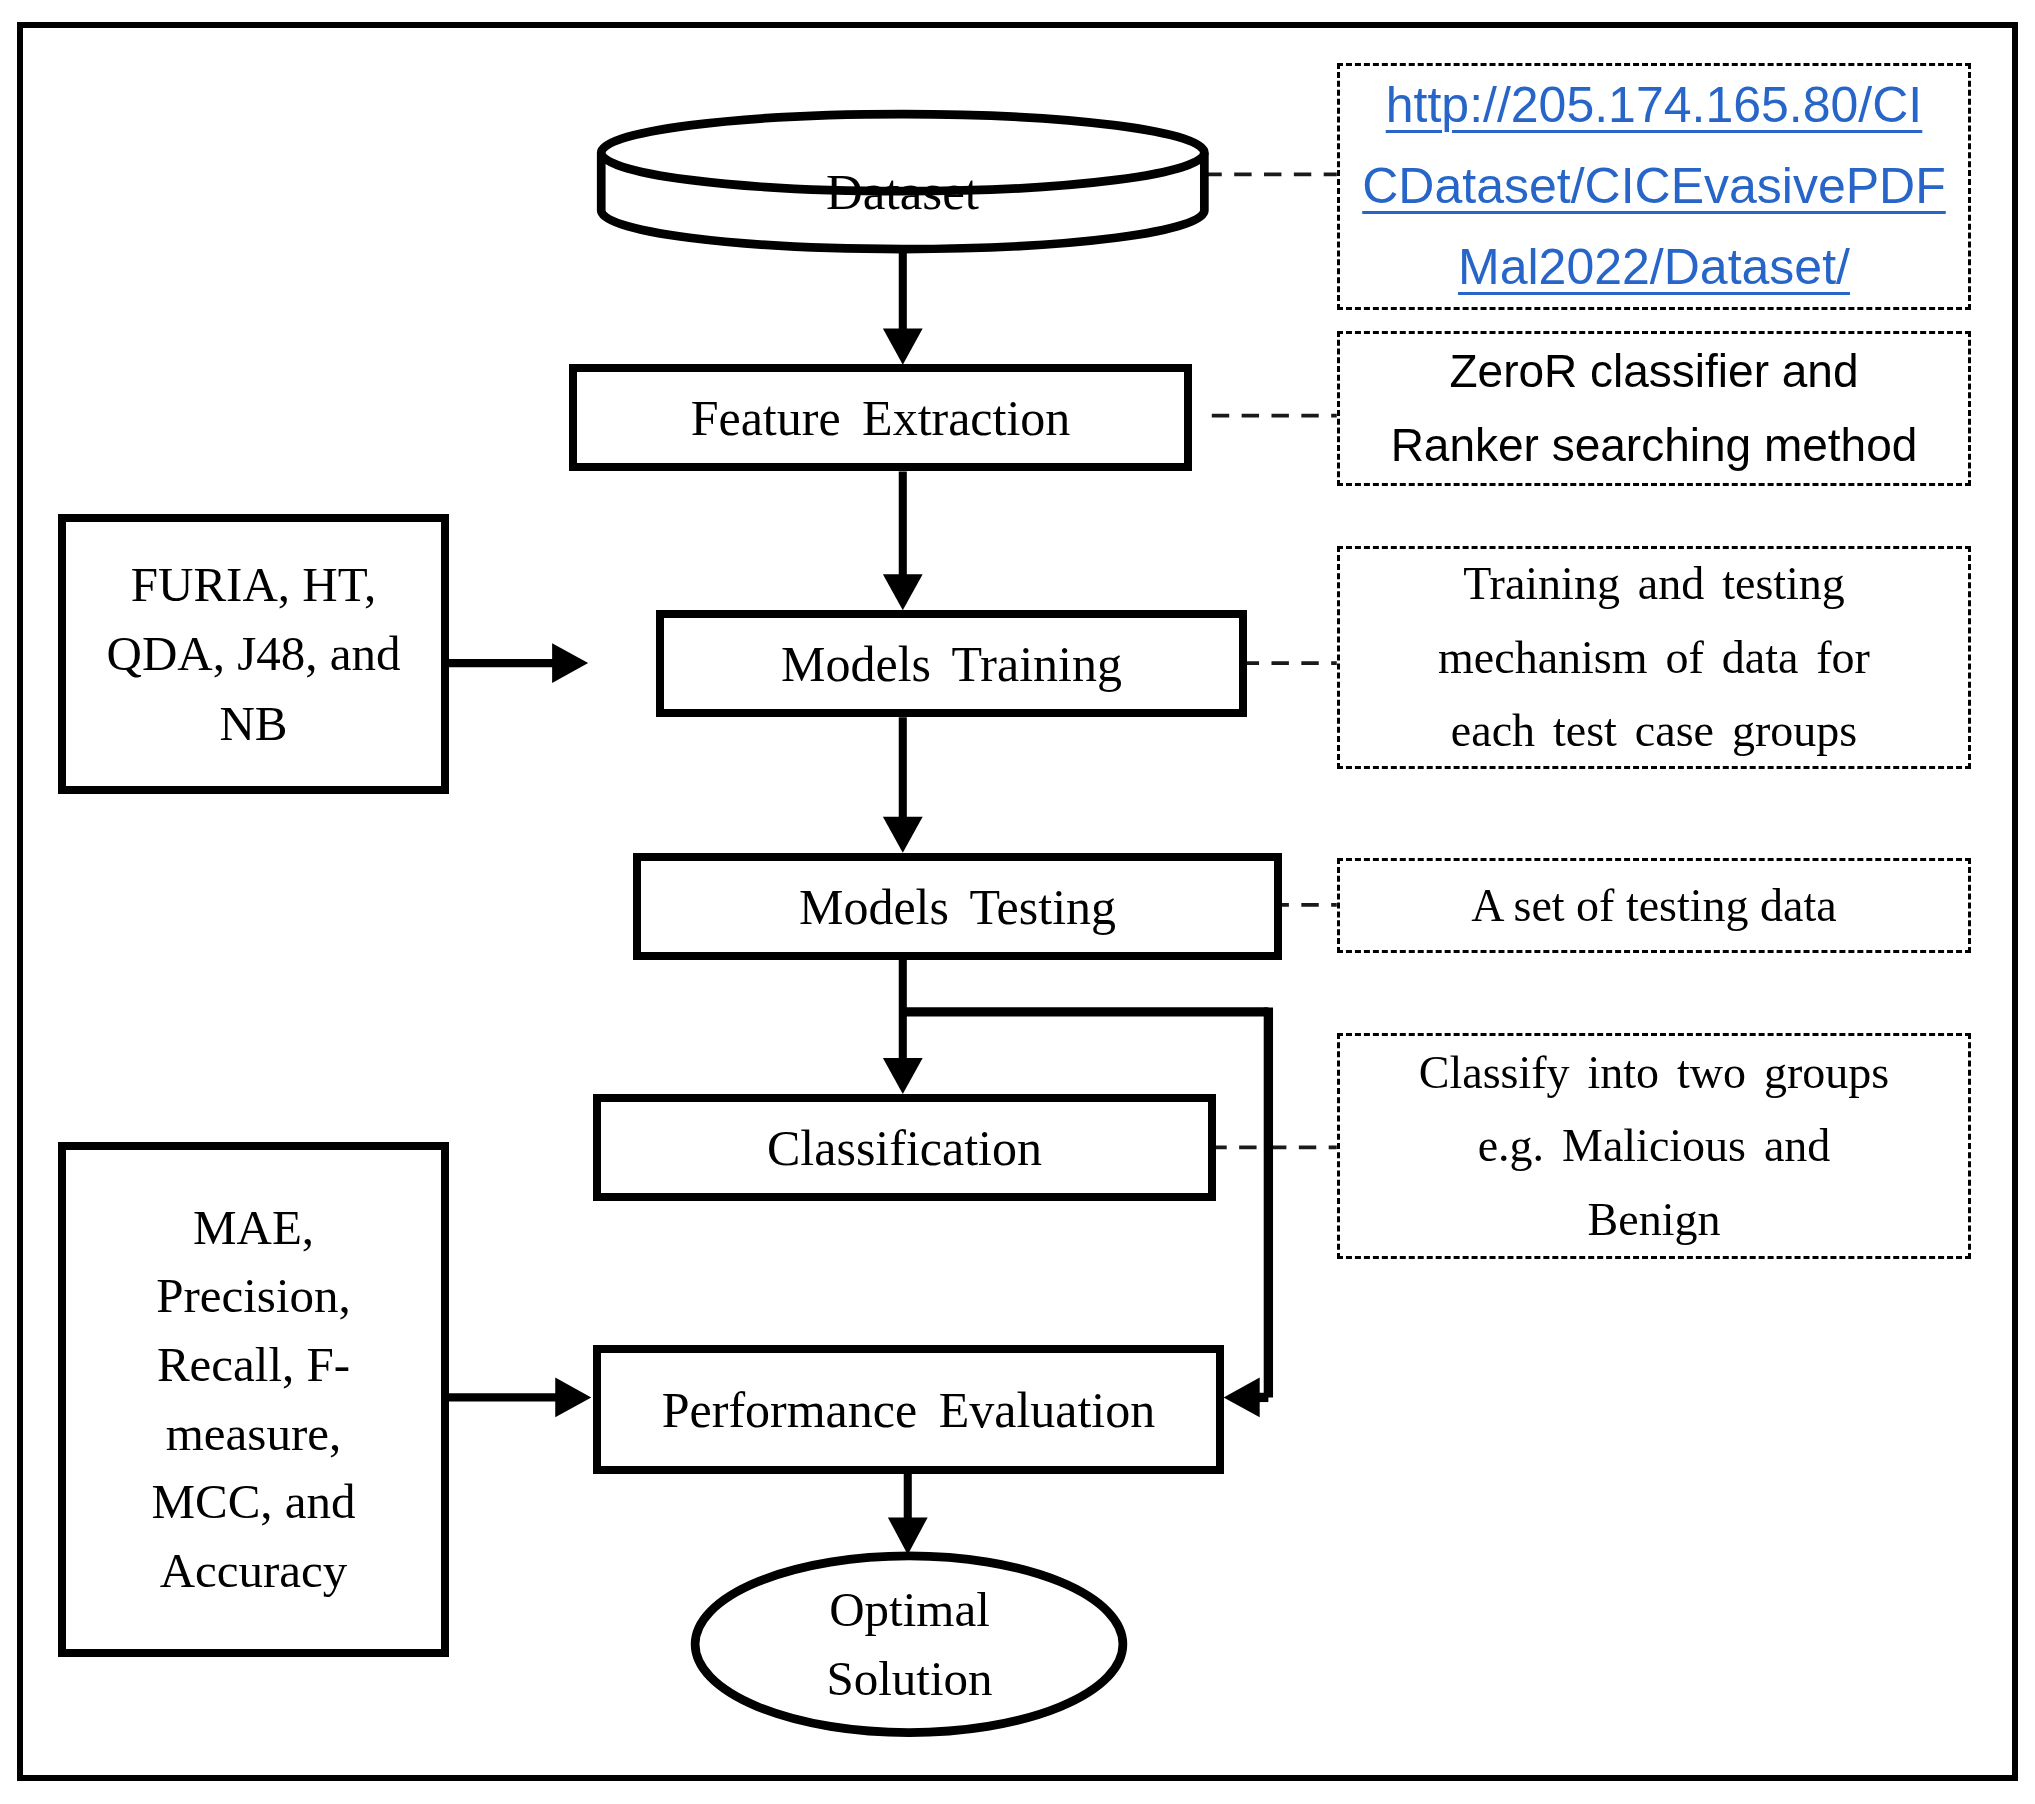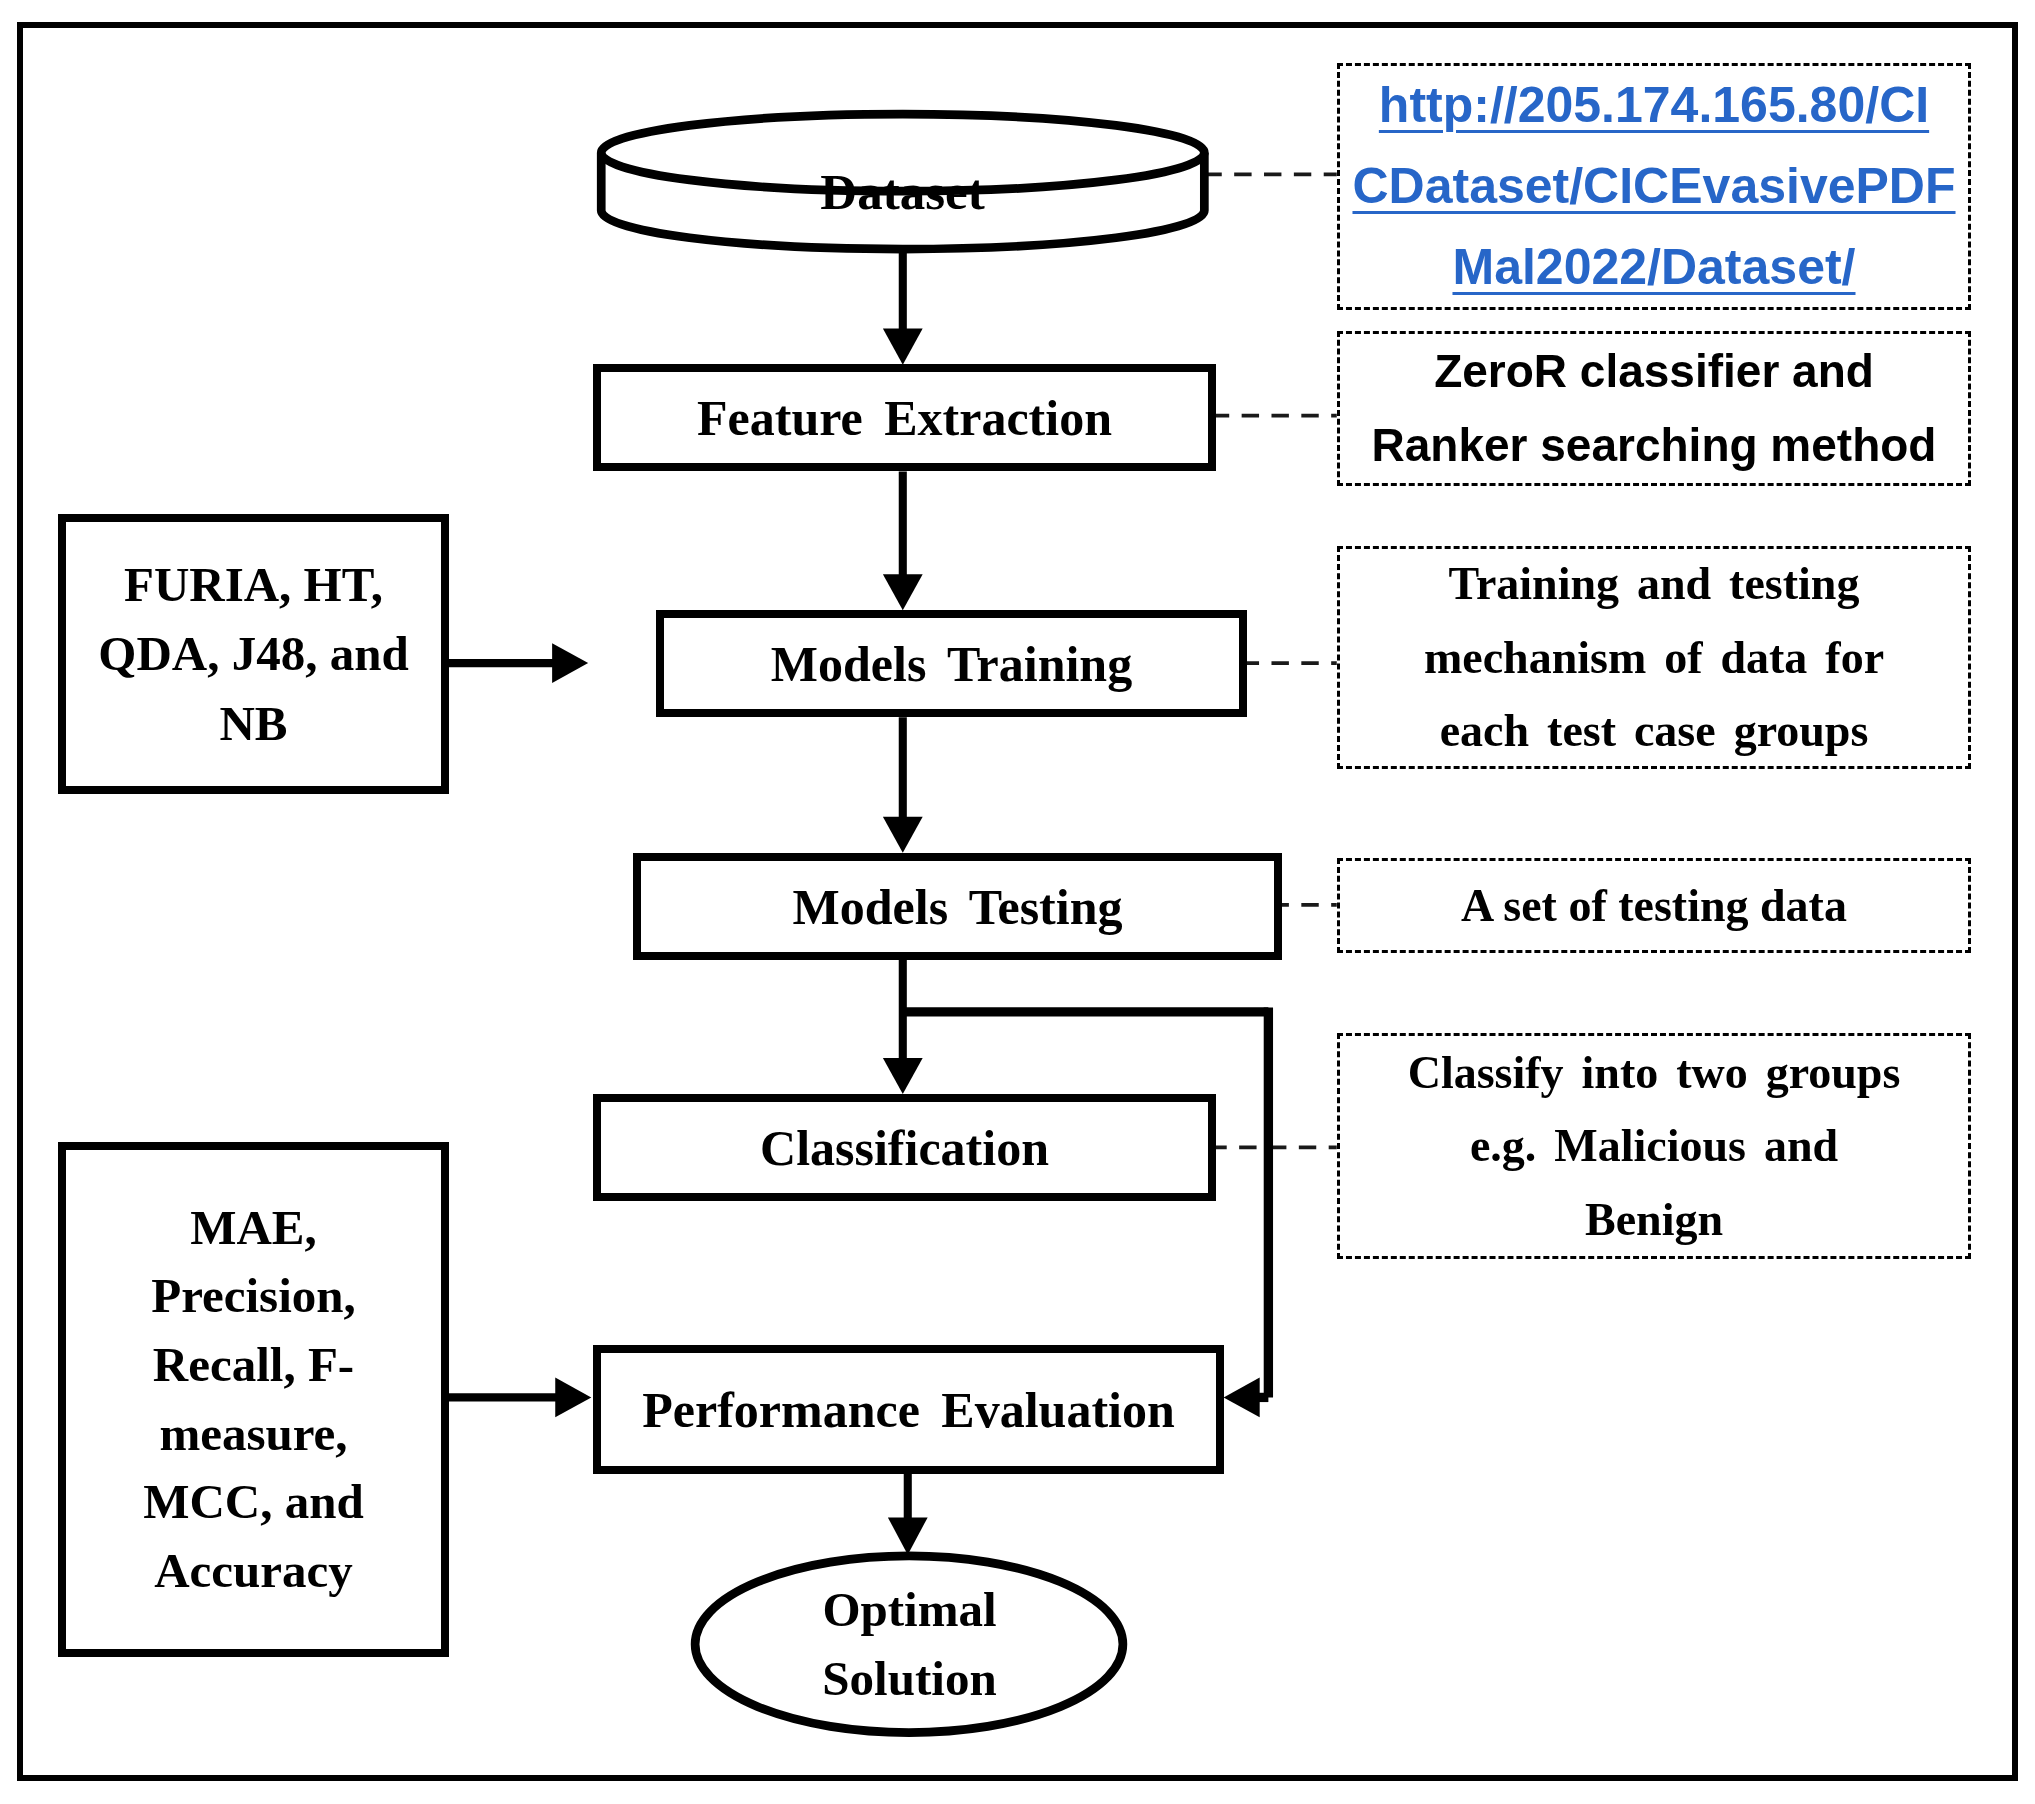--- a/index.html
+++ b/index.html
@@ -5,21 +5,21 @@
   html,body{margin:0;padding:0;background:#ffffff;}
   .figure{position:relative;width:2035px;height:1805px;background:#ffffff;overflow:hidden;
           font-family:"Liberation Serif", serif;color:#000;}
   .frame{position:absolute;left:17.4px;top:22px;width:2001px;height:1759px;
          border:6.2px solid #000;box-sizing:border-box;}
   svg.layer{position:absolute;left:0;top:0;}
   .box{position:absolute;box-sizing:border-box;background:#fff;border:8px solid #000;
        display:flex;align-items:center;justify-content:center;text-align:center;}
   .dashed{position:absolute;box-sizing:border-box;background:#fff;border:3.7px dashed #000;
           display:flex;align-items:center;justify-content:center;text-align:center;}
-  .txt{white-space:pre-line;font-weight:bold;}
+  .txt{white-space:pre-line;}
   .node-label{font-size:50px;word-spacing:0.18em;}
   .side-label{font-size:49px;line-height:1.42;}
   .mae-label{font-size:49px;line-height:1.40;}
   .shape-label{position:absolute;text-align:center;}
   .dataset-label{left:685px;top:163px;width:435px;font-size:51px;}
   .optimal-label{left:785px;top:1576px;width:249px;font-size:49px;line-height:1.4;}
   .url-label{font-family:"Liberation Sans", sans-serif;font-size:50px;line-height:1.62;
              color:#2766c8;text-decoration:underline;text-decoration-thickness:3.1px;
              text-underline-offset:7.5px;cursor:pointer;}
   .sans-note{font-family:"Liberation Sans", sans-serif;font-size:46px;line-height:1.6;}
@@ -69,21 +69,21 @@
       <polygon points="1420,923 1484,923 1452,981"></polygon>
       <polygon points="888,1034 888,1098 946,1066"></polygon>
       <polygon points="1420,1313 1484,1313 1452,1371"></polygon>
       <polygon points="1420,1701 1484,1701 1452,1759"></polygon>
       <polygon points="2026,2215 2026,2279 1968,2247"></polygon>
       <polygon points="893,2215 893,2279 951,2247"></polygon>
       <polygon points="1428,2440 1492,2440 1460,2500"></polygon>
     </g>
   </svg>
 
-  <div class="box" style="left:593px;top:364px;width:623px;height:107px;">
+  <div class="box" style="left:569px;top:364px;width:623px;height:107px;">
     <span class="node-label txt">Feature Extraction</span>
   </div>
 
   <div class="box" style="left:625px;top:610px;width:591px;height:107px;margin-left:31px;">
     <span class="node-label txt">Models Training</span>
   </div>
 
   <div class="box" style="left:593px;top:853px;width:649px;height:107px;margin-left:40px;">
     <span class="node-label txt">Models Testing</span>
   </div>

